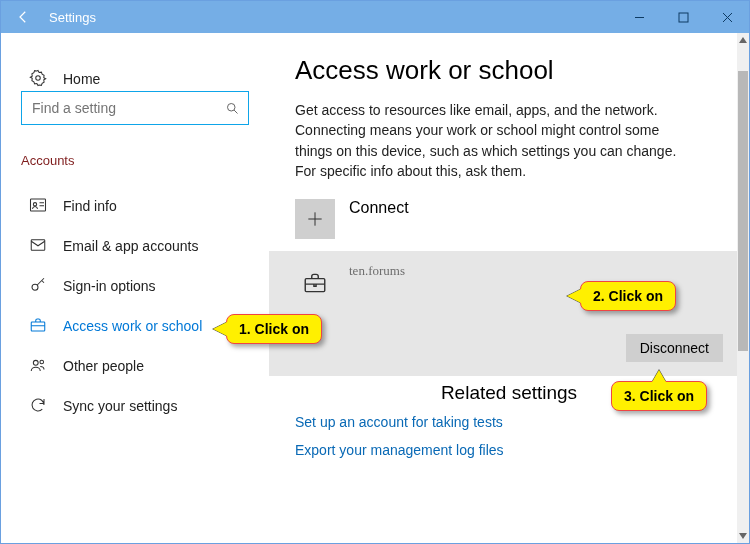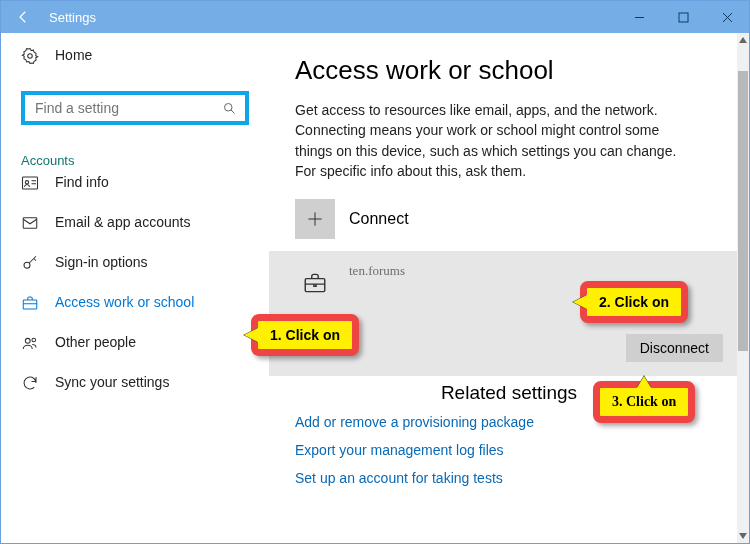--- a/index.html
+++ b/index.html
@@ -43,58 +43,58 @@
     height: calc(100% - 32px);
     position: relative;
   }
   .sidebar {
     width: 268px;
     padding: 14px 0 0 0;
     flex-shrink: 0;
   }
   .home-row, .side-item {
     display: flex;
-    align-items: flex-start;
+    align-items: flex-end;
     height: 40px;
-    padding: 0 20px;
+    padding: 0 28px;
     font-size: 14px;
     color: #222;
     cursor: pointer;
   }
   .home-row svg, .side-item svg { flex-shrink:0; }
   .home-row .lbl, .side-item .lbl { margin-left: 16px; }
   .searchbox {
     margin: 4px 20px 10px 20px;
     height: 34px;
-    border: 4px solid #0ea5e9;
+    border: 1px solid #0ea5e9;
     display: flex; align-items: center;
     padding: 0 8px;
   }
   .searchbox input {
     border: none; outline: none;
     flex: 1; font-size: 14px;
     font-family: inherit;
     color: #666; background: transparent;
   }
   .section-label {
     padding: 18px 20px 6px 20px;
-    color: #0f766e; font-size: 13px;
+    color: #7f1d1d; font-size: 13px;
   }
   .side-item.selected { color: #0078d7; }
   .side-item.selected svg { stroke: #0078d7; }
   .content {
     flex: 1;
     padding: 22px 26px 0 26px;
     position: relative;
     overflow: hidden;
   }
   .h1 { font-size: 26px; font-weight: 400; margin: 0 0 14px 0; }
   .body-text { font-size: 14px; color: #222; line-height: 1.45; margin-bottom: 18px; max-width: 390px;}
   .connect-row {
-    display: flex; align-items: center;
+    display: flex; 
     margin-bottom: 12px;
     cursor: pointer;
   }
   .plusbox {
     width: 40px; height: 40px; background: #cfcfcf;
     display: flex; align-items: center; justify-content: center;
     margin-right: 14px;
   }
   .plusbox svg { stroke:#333; }
   .account-card {
@@ -122,21 +122,21 @@
   .scrollbar .thumb {
     position:absolute; left:1px; right:1px; top:38px; height:280px;
     background:#b8b8b8;
   }
   .scrollbar .arrow { position:absolute; left:0; width:12px; height:14px; display:flex; align-items:center; justify-content:center;}
   .scrollbar .arrow.up{ top:0;} .scrollbar .arrow.down{ bottom:0;}
   
   .callout {
     position: absolute;
     background: #fff000;
-    border: 7px solid #ef4444;
+    border: 1px solid #ef4444;
     border-radius: 8px;
     padding: 6px 12px;
     font-family: Verdana, sans-serif;
     font-size: 14px; font-weight: bold;
     color: #000;
     box-shadow: 3px 3px 5px rgba(0,0,0,.35);
     white-space: nowrap;
     z-index: 50;
   }
   .callout .tail {
@@ -287,48 +287,47 @@
           <div>
             <div class="acct-sub">ten.forums</div>
           </div>
         </div>
         <div class="disconnect-row">
           <button class="disconnect-btn">Disconnect</button>
         </div>
       </div>
 
       <div class="h2">Related settings</div>
-      <div class="link">Add or remove a provisioning package</div>
+      <div class="link">Set up an account for taking tests</div>
       <div class="link">Export your management log files</div>
-      <div class="link">Set up an account for taking tests</div>
 
       <div class="scrollbar">
         <div class="arrow up">
             <svg width="8" height="6">
               <path d="M4 0L8 6H0z" fill="#666"></path>
             </svg>
           </div>
         <div class="thumb"></div>
         <div class="arrow down">
             <svg width="8" height="6">
               <path d="M4 6L0 0h8z" fill="#666"></path>
             </svg>
           </div>
       </div>
     </div>
 
   </div>
 
-  <div class="callout" style="left:250px; top:313px;">
+  <div class="callout" style="left:225px; top:313px;">
     <span class="tail tail-left"></span>
     <span>1. Click on</span>
   </div>
   <div class="callout" style="left:579px; top:280px;">
     <span class="tail tail-left"></span>
     <span>2. Click on</span>
   </div>
-  <div class="callout" style="left:592px; top:380px;font-family:Liberation Serif, serif;">
+  <div class="callout" style="left:610px; top:380px;">
     <span class="tail tail-top"></span>
     <span>3. Click on</span>
   </div>
 
 
 </div>
 
 </body></html>

